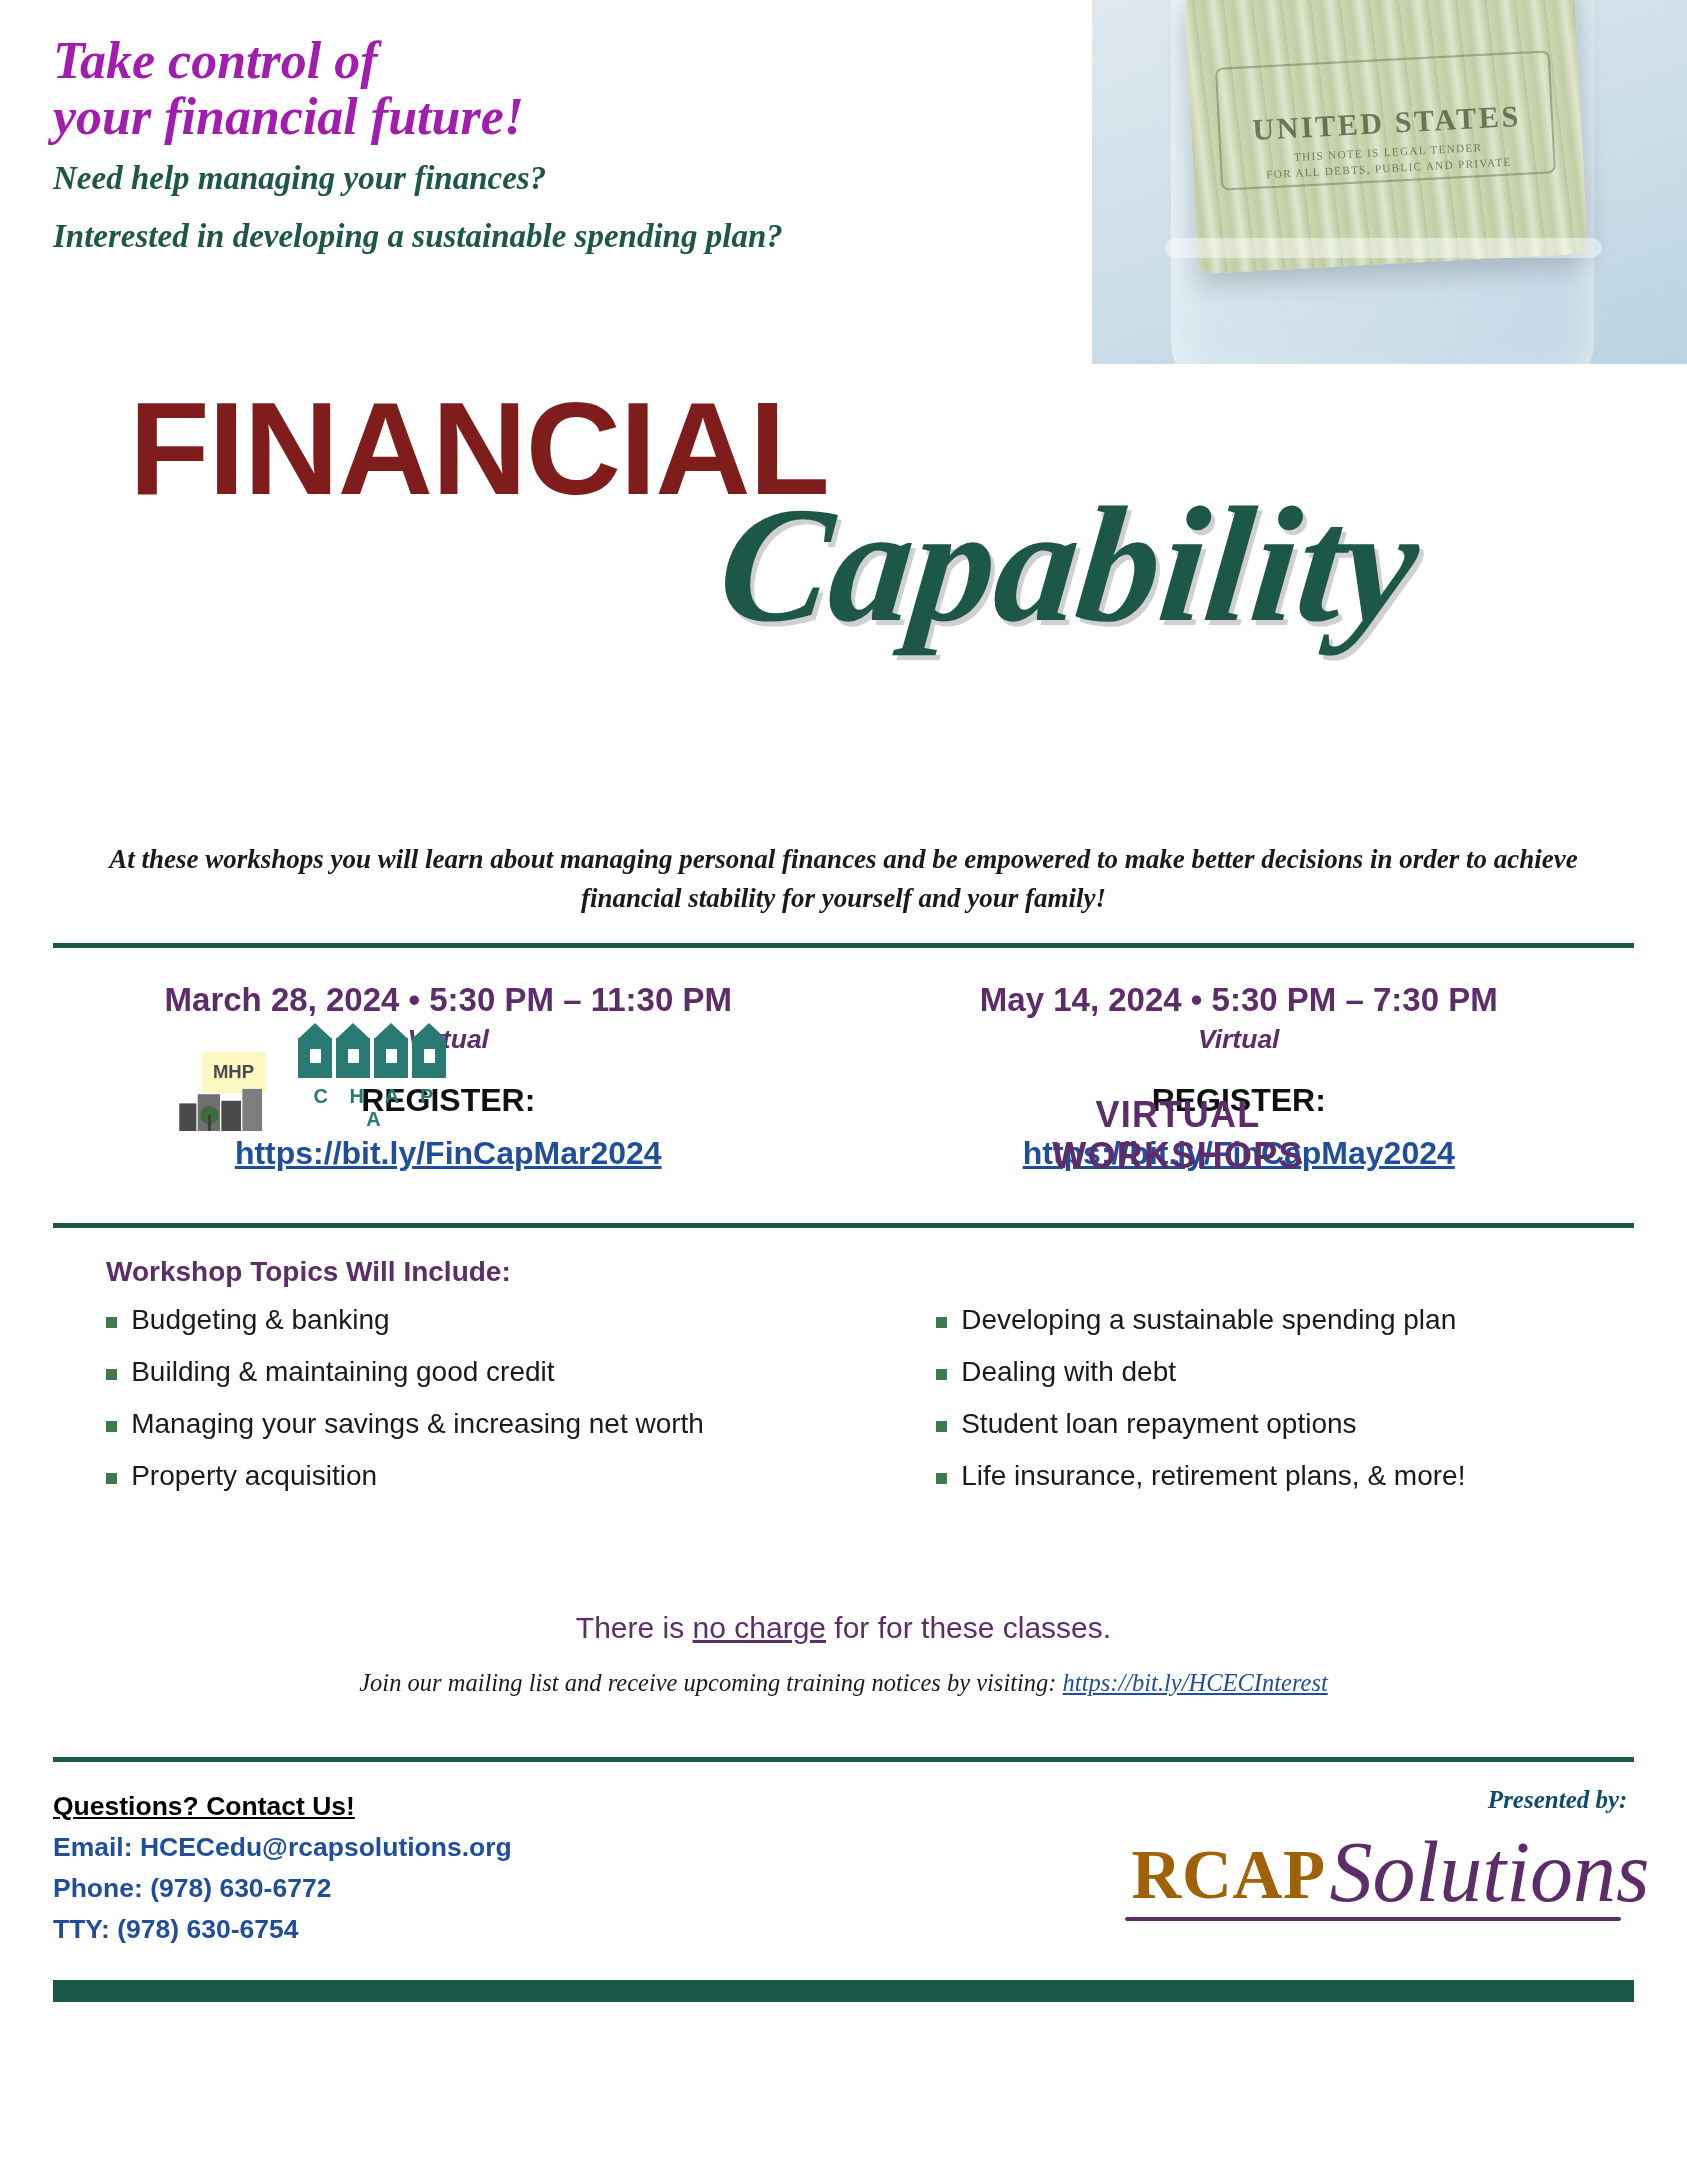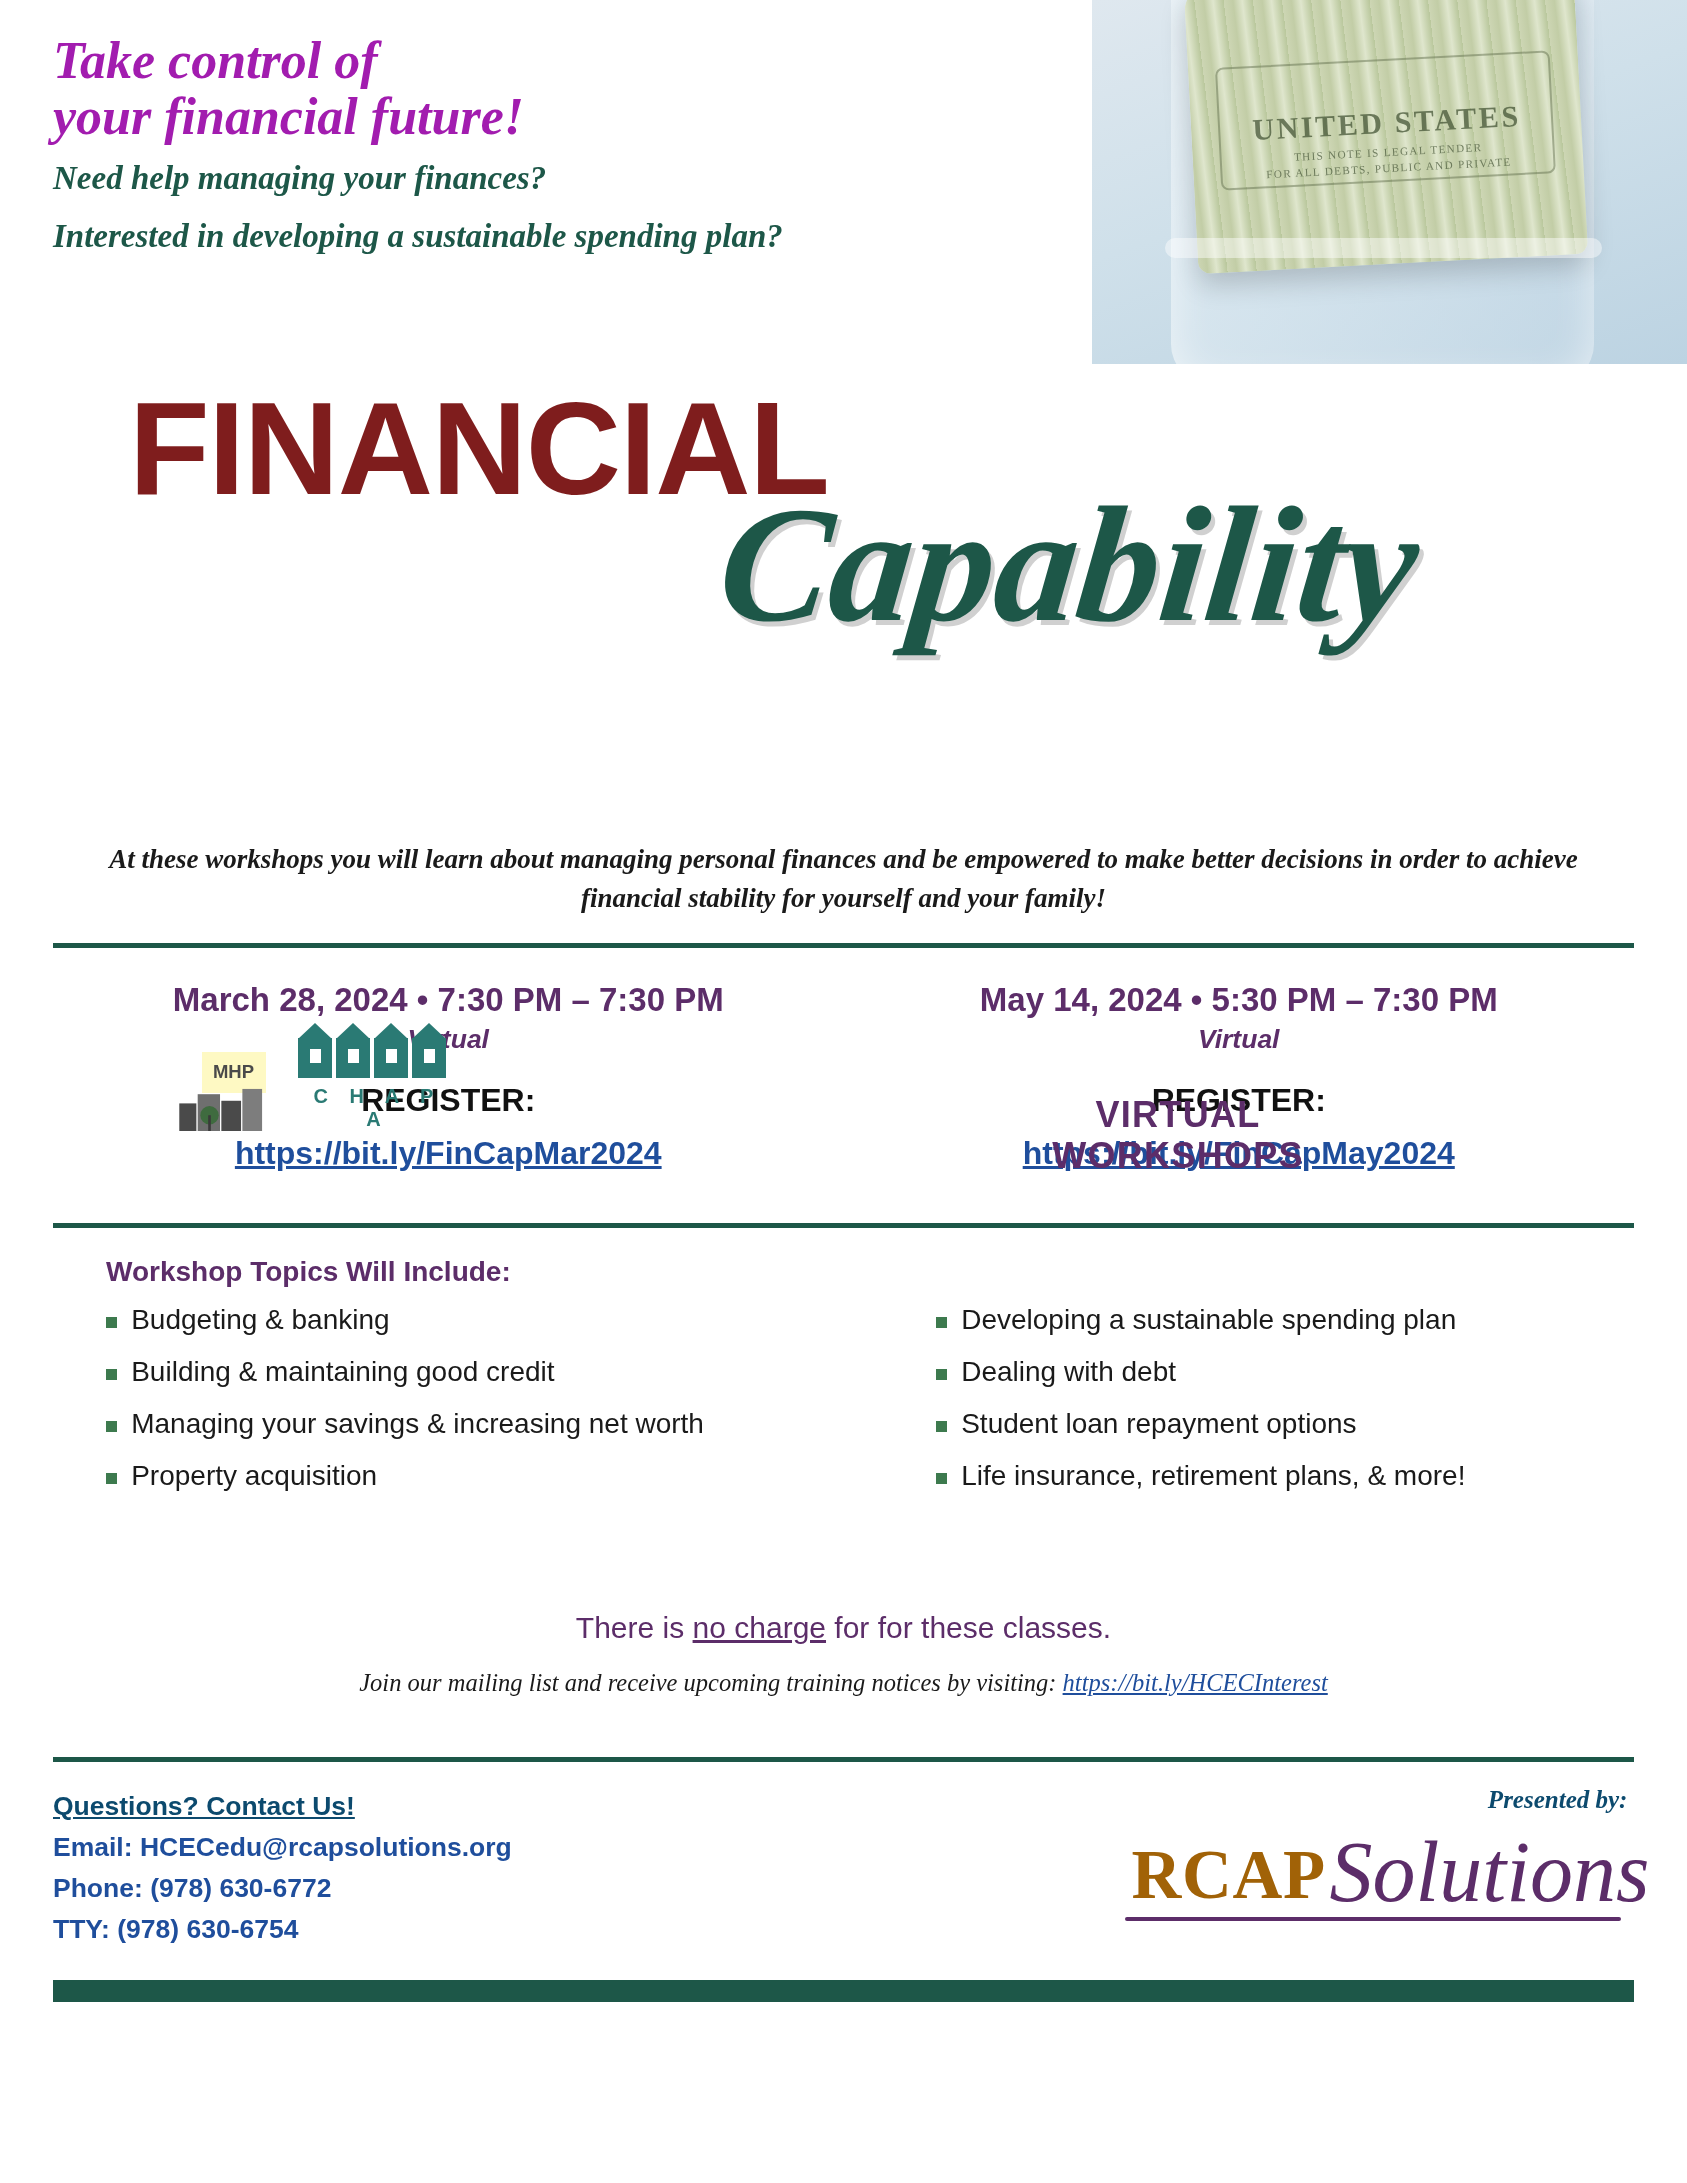--- a/index.html
+++ b/index.html
@@ -355,21 +355,21 @@
     align-items: flex-start;
   }
   .contact {
     font-family: "Liberation Sans", sans-serif;
     font-weight: bold;
     font-size: 26.5px;
     line-height: 1.55;
     color: #1f4e9c;
   }
   .contact .q {
-    color: #0c4a6e;
+    color: #000000;
     text-decoration: underline;
   }
   .presented {
     text-align: right;
     padding-right: 6.6px;
   }
   .presented-by {
     font-family: "Liberation Serif", serif;
     font-style: italic;
     font-weight: bold;
@@ -480,21 +480,21 @@
     </div>
   </div>
 </div>
 
 <div class="intro">At these workshops you will learn about managing personal finances and be empowered to make better decisions in order to achieve financial stability for yourself and your family!</div>
 
 <div class="rule"></div>
 
 <div class="sessions">
   <div class="session">
-    <div class="s-date">March 28, 2024 • 7:30 PM – 7:30 PM</div>
+    <div class="s-date">March 28, 2024 • 5:30 PM – 11:30 PM</div>
     <div class="s-mode">Virtual</div>
     <div class="s-reg">REGISTER:</div>
     <a class="s-link" href="#">https://bit.ly/FinCapMar2024</a>
   </div>
   <div class="session">
     <div class="s-date">May 14, 2024 • 5:30 PM – 7:30 PM</div>
     <div class="s-mode">Virtual</div>
     <div class="s-reg">REGISTER:</div>
     <a class="s-link" href="#">https://bit.ly/FinCapMay2024</a>
   </div>

